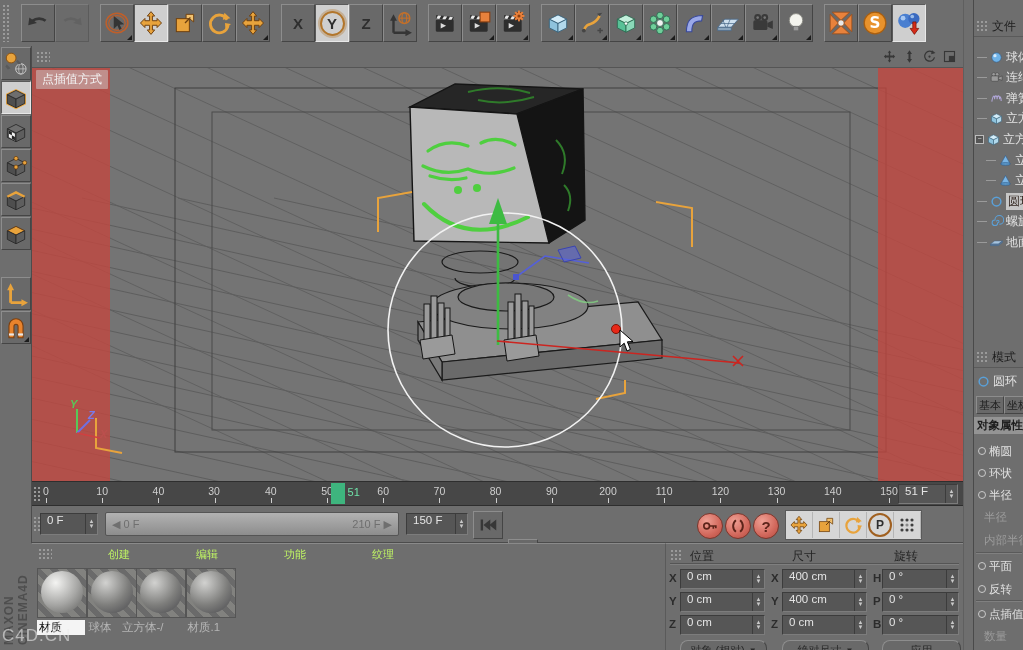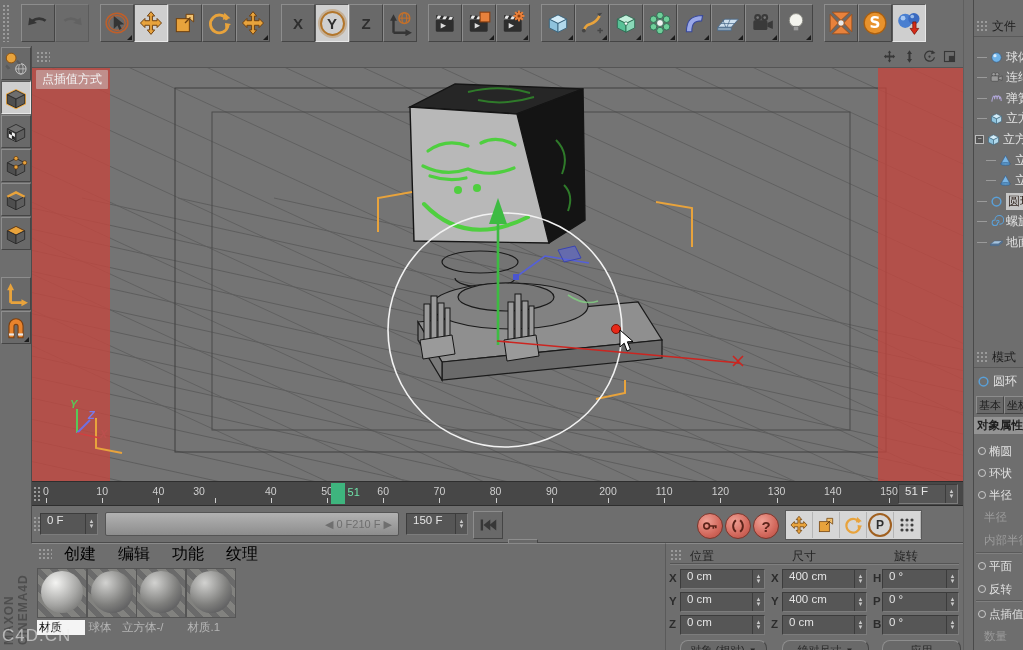--- a/index.html
+++ b/index.html
@@ -49,28 +49,28 @@
   .fieldbox .fval{flex:1;padding-left:6px;white-space:nowrap;overflow:hidden;}
   .fieldbox .stepper{width:11px;border-left:1px solid #3c3c3c;height:100%;display:flex;flex-direction:column;align-items:center;justify-content:center;color:#c9c9c9;font-size:6px;line-height:5px;}
   
   #transport{left:32px;top:506px;width:931px;height:37px;background:#6e6e6e;border-bottom:1px solid #4c4c4c;box-sizing:border-box;}
   .tr-btn{width:30px;height:28px;}
   .red-btn{width:24px;height:24px;border-radius:50%;background:radial-gradient(circle at 35% 30%,#efa094,#d2685c 60%,#b44c40);border:1px solid #7c362c;display:flex;align-items:center;justify-content:center;}
   .red-q{color:#5c241a;font-size:15px;font-weight:bold;}
   #kf-toggles{background:#d6d6d6;border:1px solid #5a5a5a;display:flex;align-items:center;}
   .kf-btn{width:26px;height:26px;display:flex;align-items:center;justify-content:center;border-right:1px solid #b5b5b5;}
   .kf-p{width:20px;height:20px;border:2px solid #a06020;border-radius:50%;color:#2e2e2e;font-weight:bold;font-size:12px;display:flex;align-items:center;justify-content:center;}
-  .rangebar{background:linear-gradient(#b2b2b2,#8d8d8d);border:1px solid #555;border-radius:2px;display:flex;align-items:center;justify-content:flex-end;box-sizing:border-box;color:#6f6f6f;font-size:11px;padding:0 6px;}
+  .rangebar{background:linear-gradient(#b2b2b2,#8d8d8d);border:1px solid #555;border-radius:2px;display:flex;align-items:center;justify-content:space-between;box-sizing:border-box;color:#6f6f6f;font-size:11px;padding:0 6px;}
   
   #brand-strip{left:0;top:543px;width:32px;height:107px;background:#6e6e6e;overflow:hidden;}
   #brand-vertical{position:absolute;left:2px;top:2px;writing-mode:vertical-rl;transform:rotate(180deg);font-size:12px;font-weight:bold;color:#4e4e4e;letter-spacing:1px;height:100px;}
   #watermark{left:2px;top:626px;font-size:17px;color:rgba(235,235,235,.6);letter-spacing:1px;z-index:30;}
   #materials{left:32px;top:543px;width:633px;height:107px;background:#6e6e6e;border-top:1px solid #8a8a8a;box-sizing:border-box;}
   #mat-menu{display:flex;align-items:center;height:20px;}
-  #mat-menu .menu-item{font-size:16px;color:#000000;margin-right:22px;}
+  #mat-menu .menu-item{font-size:11px;color:#bef264;margin-right:22px;margin-left:44px;}
   #mat-menu .mm-grip{width:14px;height:12px;margin:0 12px 0 6px;}
   .mat{position:absolute;top:24px;width:48px;height:48px;background:repeating-linear-gradient(45deg,#82827f 0 6px,#6a6a6a 6px 12px);border:1px solid #555;}
   .mat .ball{position:absolute;left:3px;top:2px;width:42px;height:42px;border-radius:50%;}
   .ball-light{background:radial-gradient(circle at 35% 28%,#f4f4f2,#a5a5a3 55%,#5c5c5a);}
   .ball-dark{background:radial-gradient(circle at 35% 28%,#d2d2d0,#7e7e7c 55%,#45454a);}
   .mat-label{position:absolute;top:76px;width:48px;height:15px;font-size:11.5px;color:#b5b5b5;overflow:hidden;white-space:nowrap;line-height:15px;padding-left:2px;box-sizing:border-box;}
   .mat-label.selected{background:#f4f4f4;color:#111;}
   #coords{left:665px;top:543px;width:298px;height:107px;background:#6e6e6e;border-top:1px solid #8a8a8a;border-left:1px solid #5a5a5a;box-sizing:border-box;overflow:hidden;}
   .co-title{position:absolute;top:4px;font-size:12px;color:#242424;}
   .co-axis{position:absolute;font-size:11.5px;font-weight:bold;color:#2c2c2c;}
@@ -756,21 +756,21 @@
   <div id="timeline" class="abs">
     <div class="tl-grip grip abs"></div>
     <div id="ruler-dots"></div>
     <div id="tl-ticks">
         <span class="tick-label" style="left:1px">0</span>
     <span class="tick-mark" style="left:14px"></span>
         <span class="tick-label" style="left:57.2px">10</span>
     <span class="tick-mark" style="left:70.2px"></span>
         <span class="tick-label" style="left:113.4px">40</span>
     <span class="tick-mark" style="left:126.4px"></span>
-        <span class="tick-label" style="left:154px">30</span>
+        <span class="tick-label" style="left:169px">30</span>
     <span class="tick-mark" style="left:182.6px"></span>
         <span class="tick-label" style="left:225.8px">40</span>
     <span class="tick-mark" style="left:238.8px"></span>
         <span class="tick-label" style="left:282px">50</span>
     <span class="tick-mark" style="left:295px"></span>
         <span class="tick-label" style="left:338.2px">60</span>
     <span class="tick-mark" style="left:351.2px"></span>
         <span class="tick-label" style="left:394.40000000000003px">70</span>
     <span class="tick-mark" style="left:407.40000000000003px"></span>
         <span class="tick-label" style="left:450.6px">80</span>

